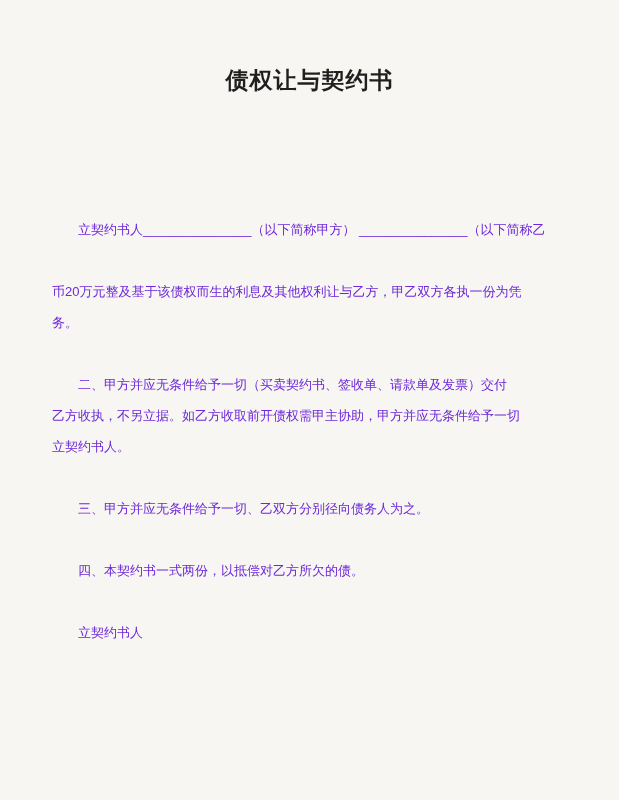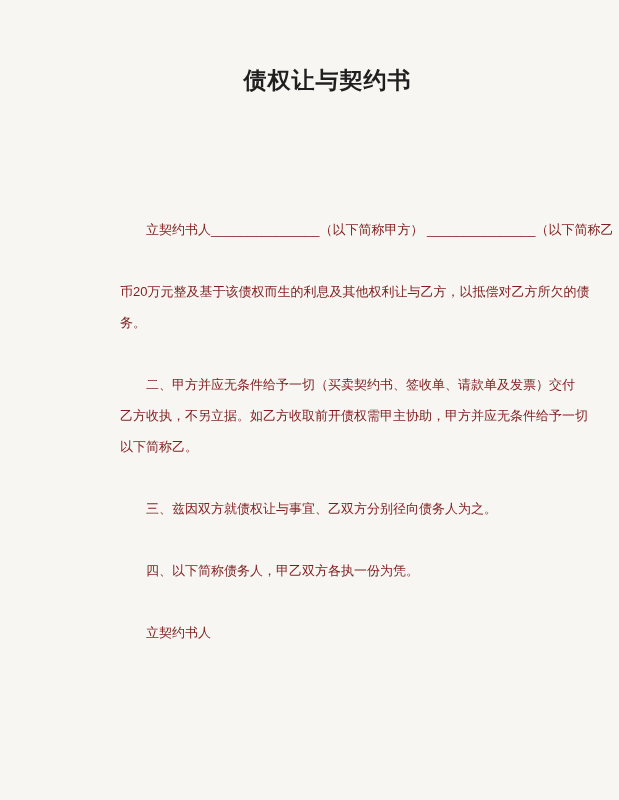--- a/index.html
+++ b/index.html
@@ -12,35 +12,34 @@
     overflow: hidden;
     font-family: "Liberation Sans", sans-serif;
   }
   .page {
     width: 619px;
     height: 800px;
     box-sizing: border-box;
     background: #f7f6f3;
     padding-top: 62px;
     position: relative;
-    padding-left: 36px;
   }
   .doc-title {
     text-align: center;
     font-size: 23px;
     font-weight: bold;
     color: #1f1f1f;
     line-height: 36px;
     letter-spacing: 1px;
     margin: 0 0 116px 0;
   }
   .content {
-    margin-left: 84px;
+    margin-left: 52px;
     margin-right: 40px;
-    color: #7f1d1d;
+    color: #6d28d9;
     font-size: 13px;
     line-height: 31px;
   }
   .para {
     margin: 0 0 31px 0;
   }
   .line {
     display: block;
     white-space: pre;
   }
@@ -55,36 +54,36 @@
 
   <h1 class="doc-title">债权让与契约书</h1>
 
   <div class="content">
 
     <p class="para">
       <span class="line indent">立契约书人_______________（以下简称甲方） _______________（以下简称乙</span>
     </p>
 
     <p class="para">
-      <span class="line">币20万元整及基于该债权而生的利息及其他权利让与乙方，以抵偿对乙方所欠的债</span>
+      <span class="line">币20万元整及基于该债权而生的利息及其他权利让与乙方，甲乙双方各执一份为凭</span>
       <span class="line">务。</span>
     </p>
 
     <p class="para">
       <span class="line indent">二、甲方并应无条件给予一切（买卖契约书、签收单、请款单及发票）交付</span>
       <span class="line">乙方收执，不另立据。如乙方收取前开债权需甲主协助，甲方并应无条件给予一切</span>
-      <span class="line">以下简称乙。</span>
+      <span class="line">立契约书人。</span>
     </p>
 
     <p class="para">
-      <span class="line indent">三、兹因双方就债权让与事宜、乙双方分别径向债务人为之。</span>
+      <span class="line indent">三、甲方并应无条件给予一切、乙双方分别径向债务人为之。</span>
     </p>
 
     <p class="para">
-      <span class="line indent">四、以下简称债务人，甲乙双方各执一份为凭。</span>
+      <span class="line indent">四、本契约书一式两份，以抵偿对乙方所欠的债。</span>
     </p>
 
     <p class="para">
       <span class="line indent">立契约书人</span>
     </p>
 
   </div>
 </div>
 
 </body></html>

